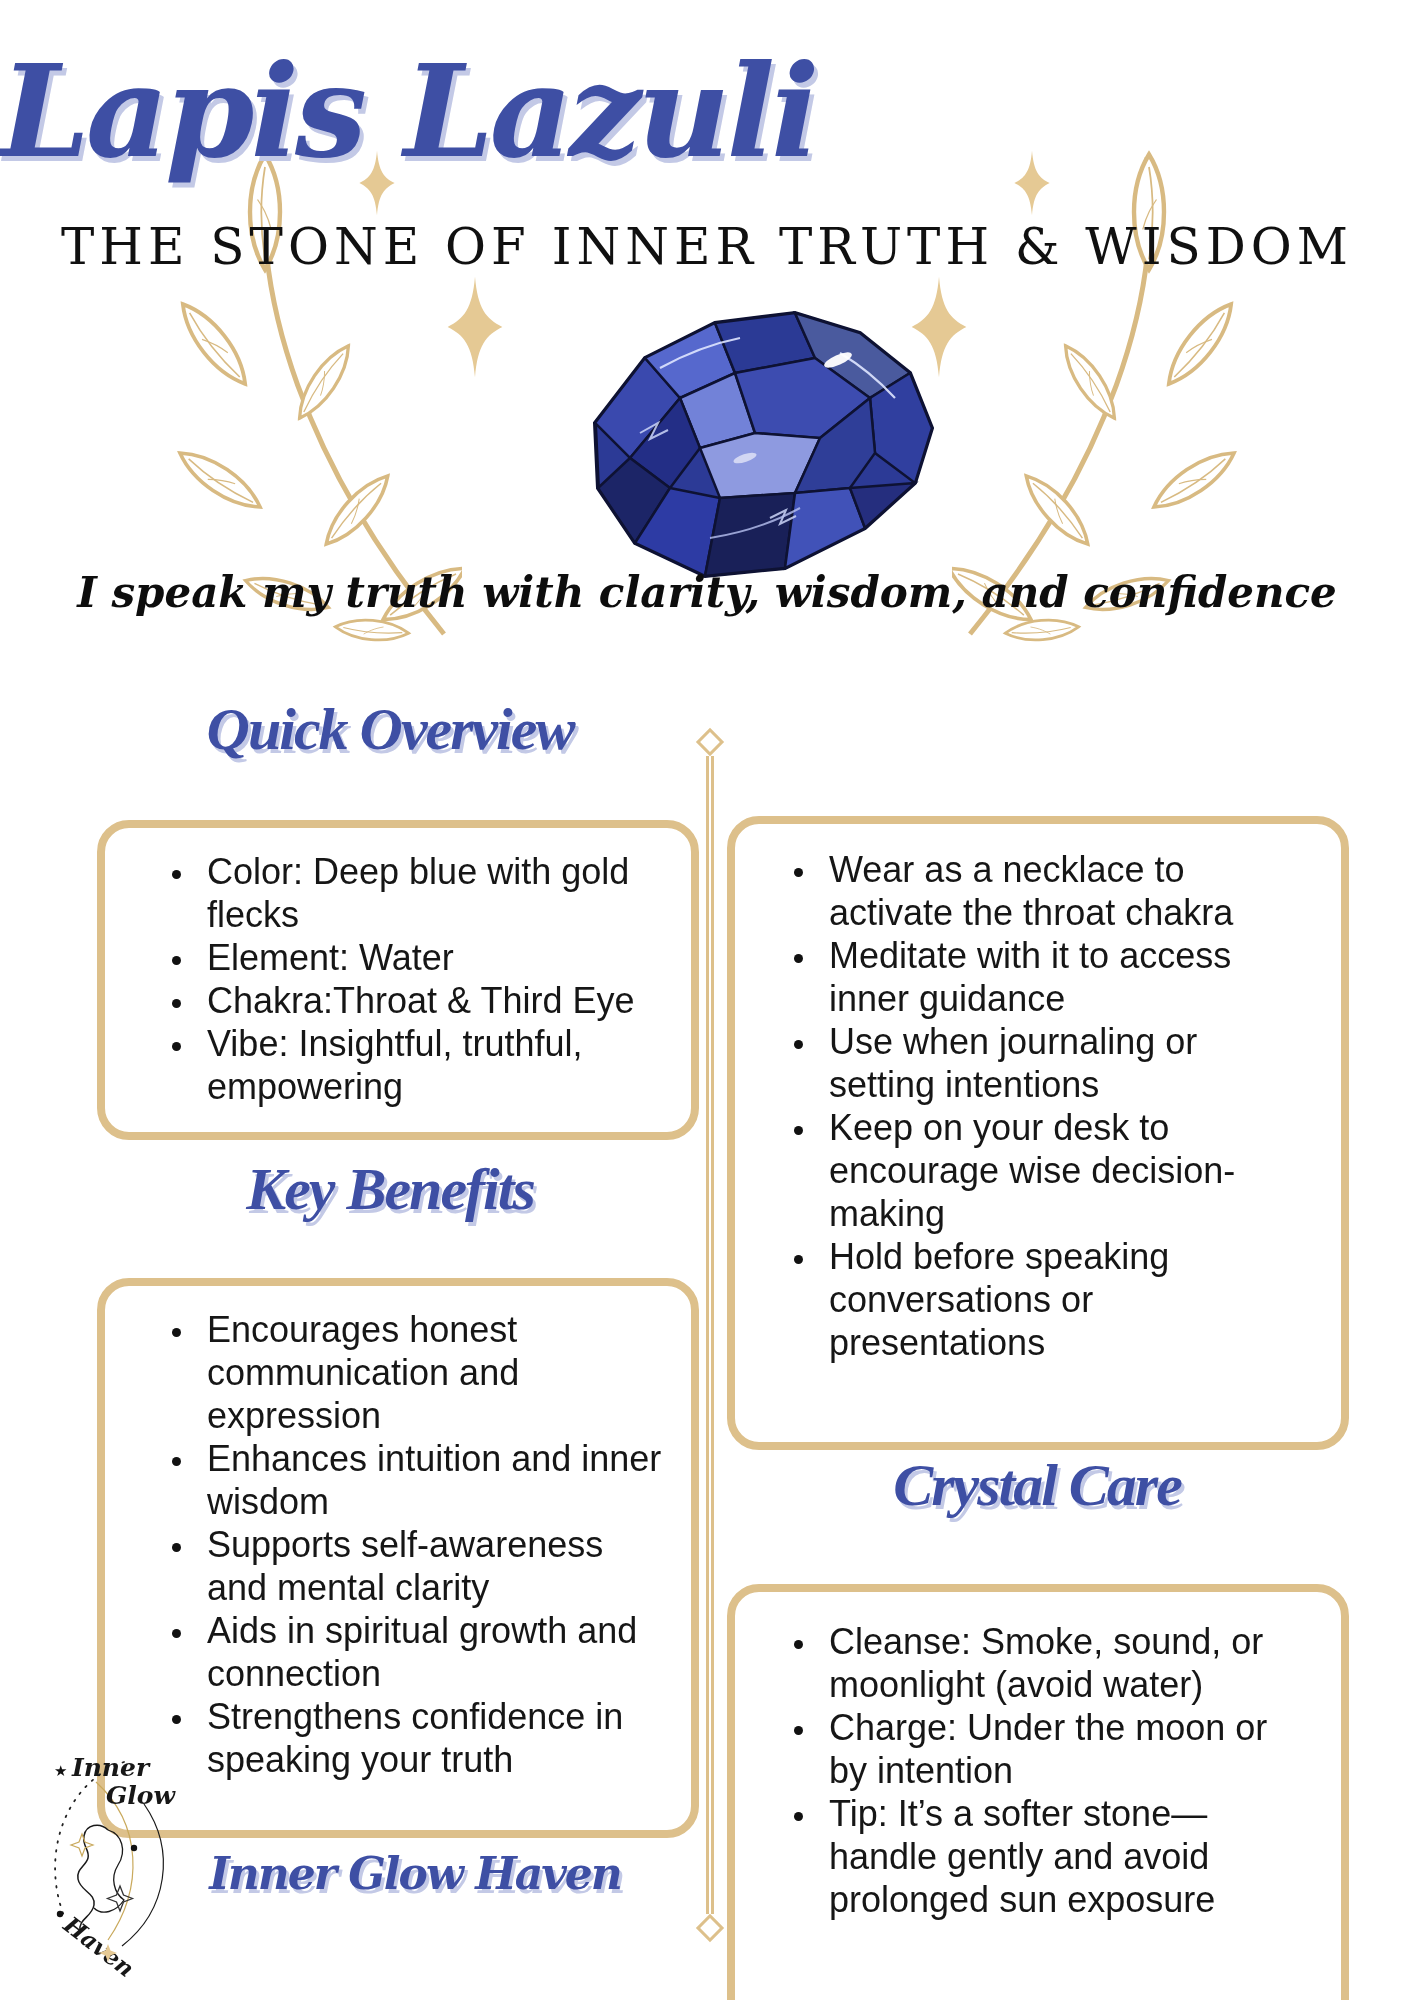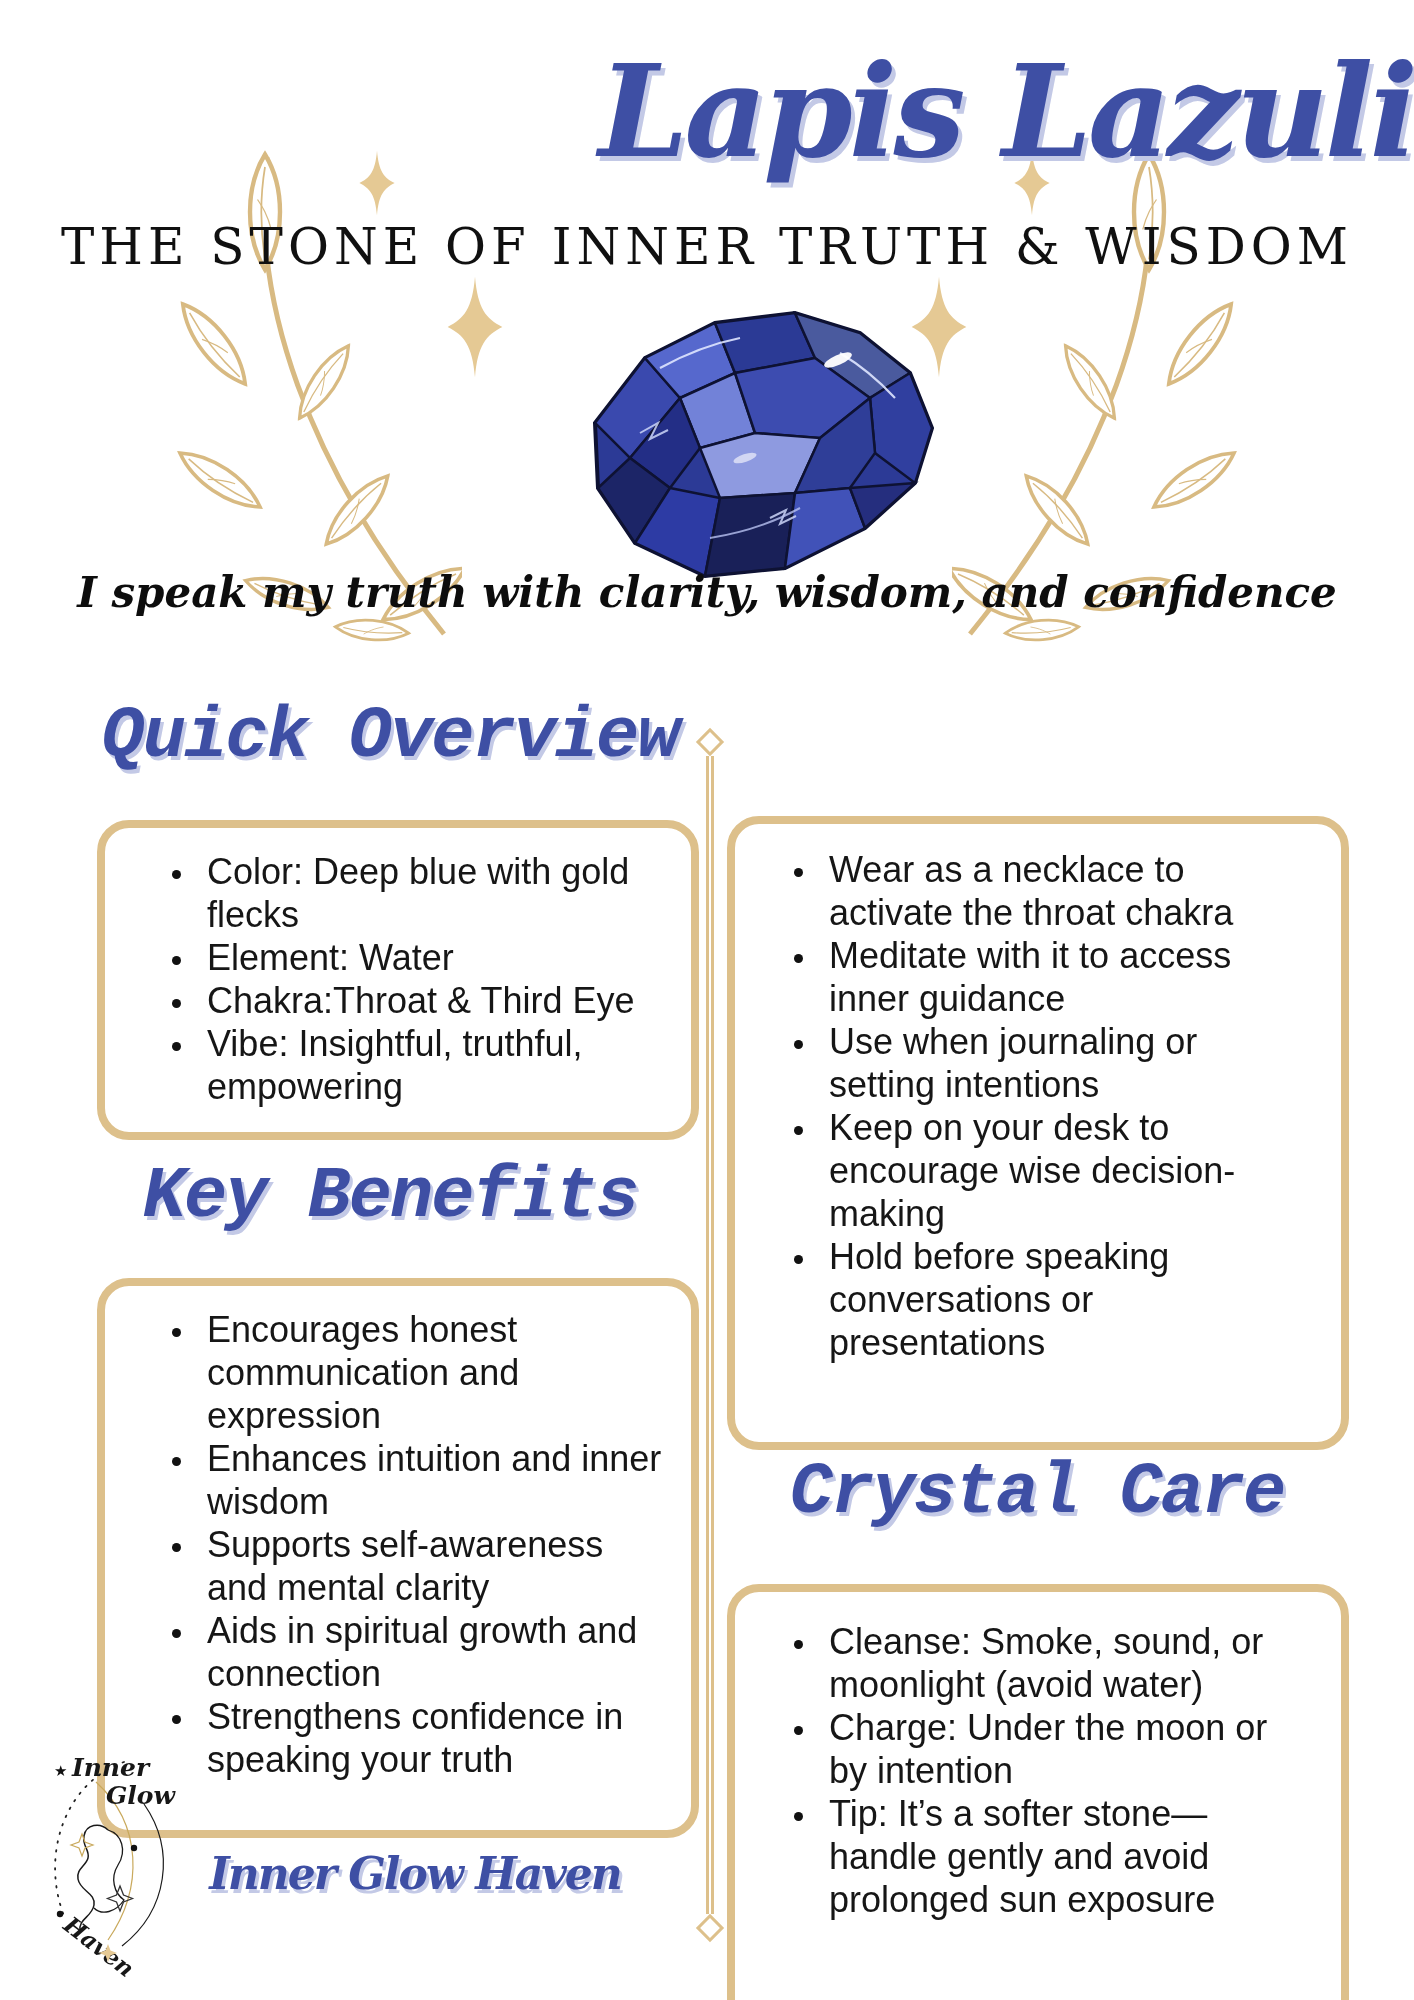--- a/index.html
+++ b/index.html
@@ -11,21 +11,21 @@
     --gold-sparkle:#e5c994;
   }
   *{box-sizing:border-box;}
   html,body{margin:0;padding:0;background:#ffffff;}
   .page{
     position:relative;width:1414px;height:2000px;background:#ffffff;
     overflow:hidden;font-family:"Liberation Sans",sans-serif;
   }
   
   .title{
-    position:absolute;top:28px;left:0;width:1414px;text-align:right;
+    position:absolute;top:28px;left:0;width:1414px;text-align:left;
     font-family:"DejaVu Serif",serif;font-style:italic;font-weight:bold;
     font-size:128px;line-height:1.3;color:var(--blue);
     text-shadow:4px 5px 0 var(--blue-shadow);
     letter-spacing:-4px;z-index:6;
   }
   .subtitle{
     position:absolute;top:218px;left:0;width:1414px;text-align:center;
     font-family:"DejaVu Serif",serif;font-weight:normal;
     font-size:50px;letter-spacing:5px;color:#101010;z-index:7;white-space:nowrap;
   }
@@ -52,22 +52,22 @@
   }
   .divider .diamond{
     position:absolute;left:10px;width:20px;height:20px;background:#fff;
     border:3px solid var(--gold);transform:rotate(45deg);
   }
   .divider .diamond.top{top:4px;}
   .divider .diamond.bottom{top:1190px;}
   
   .script-heading{
     position:absolute;text-align:center;
-    font-family:Liberation Mono, monospace;font-style:italic;font-weight:bold;
-    font-size:72px;line-height:1.25;color:var(--blue);
+    font-family:Liberation Serif, serif;font-style:italic;font-weight:bold;
+    font-size:60px;line-height:1.25;color:var(--blue);
     text-shadow:3px 4px 0 var(--blue-shadow);letter-spacing:-2px;z-index:4;
   }
   .h-quick{left:60px;top:692px;width:660px;}
   .h-benefits{left:60px;top:1152px;width:660px;}
   .h-howto{left:727px;top:692px;width:620px;}
   .h-care{left:727px;top:1448px;width:620px;}
   .brand-footer{
     position:absolute;left:115px;top:1848px;width:600px;text-align:center;
     font-family:"DejaVu Serif",serif;font-style:italic;font-weight:bold;
     font-size:44px;color:var(--blue);text-shadow:3px 4px 0 var(--blue-shadow);

